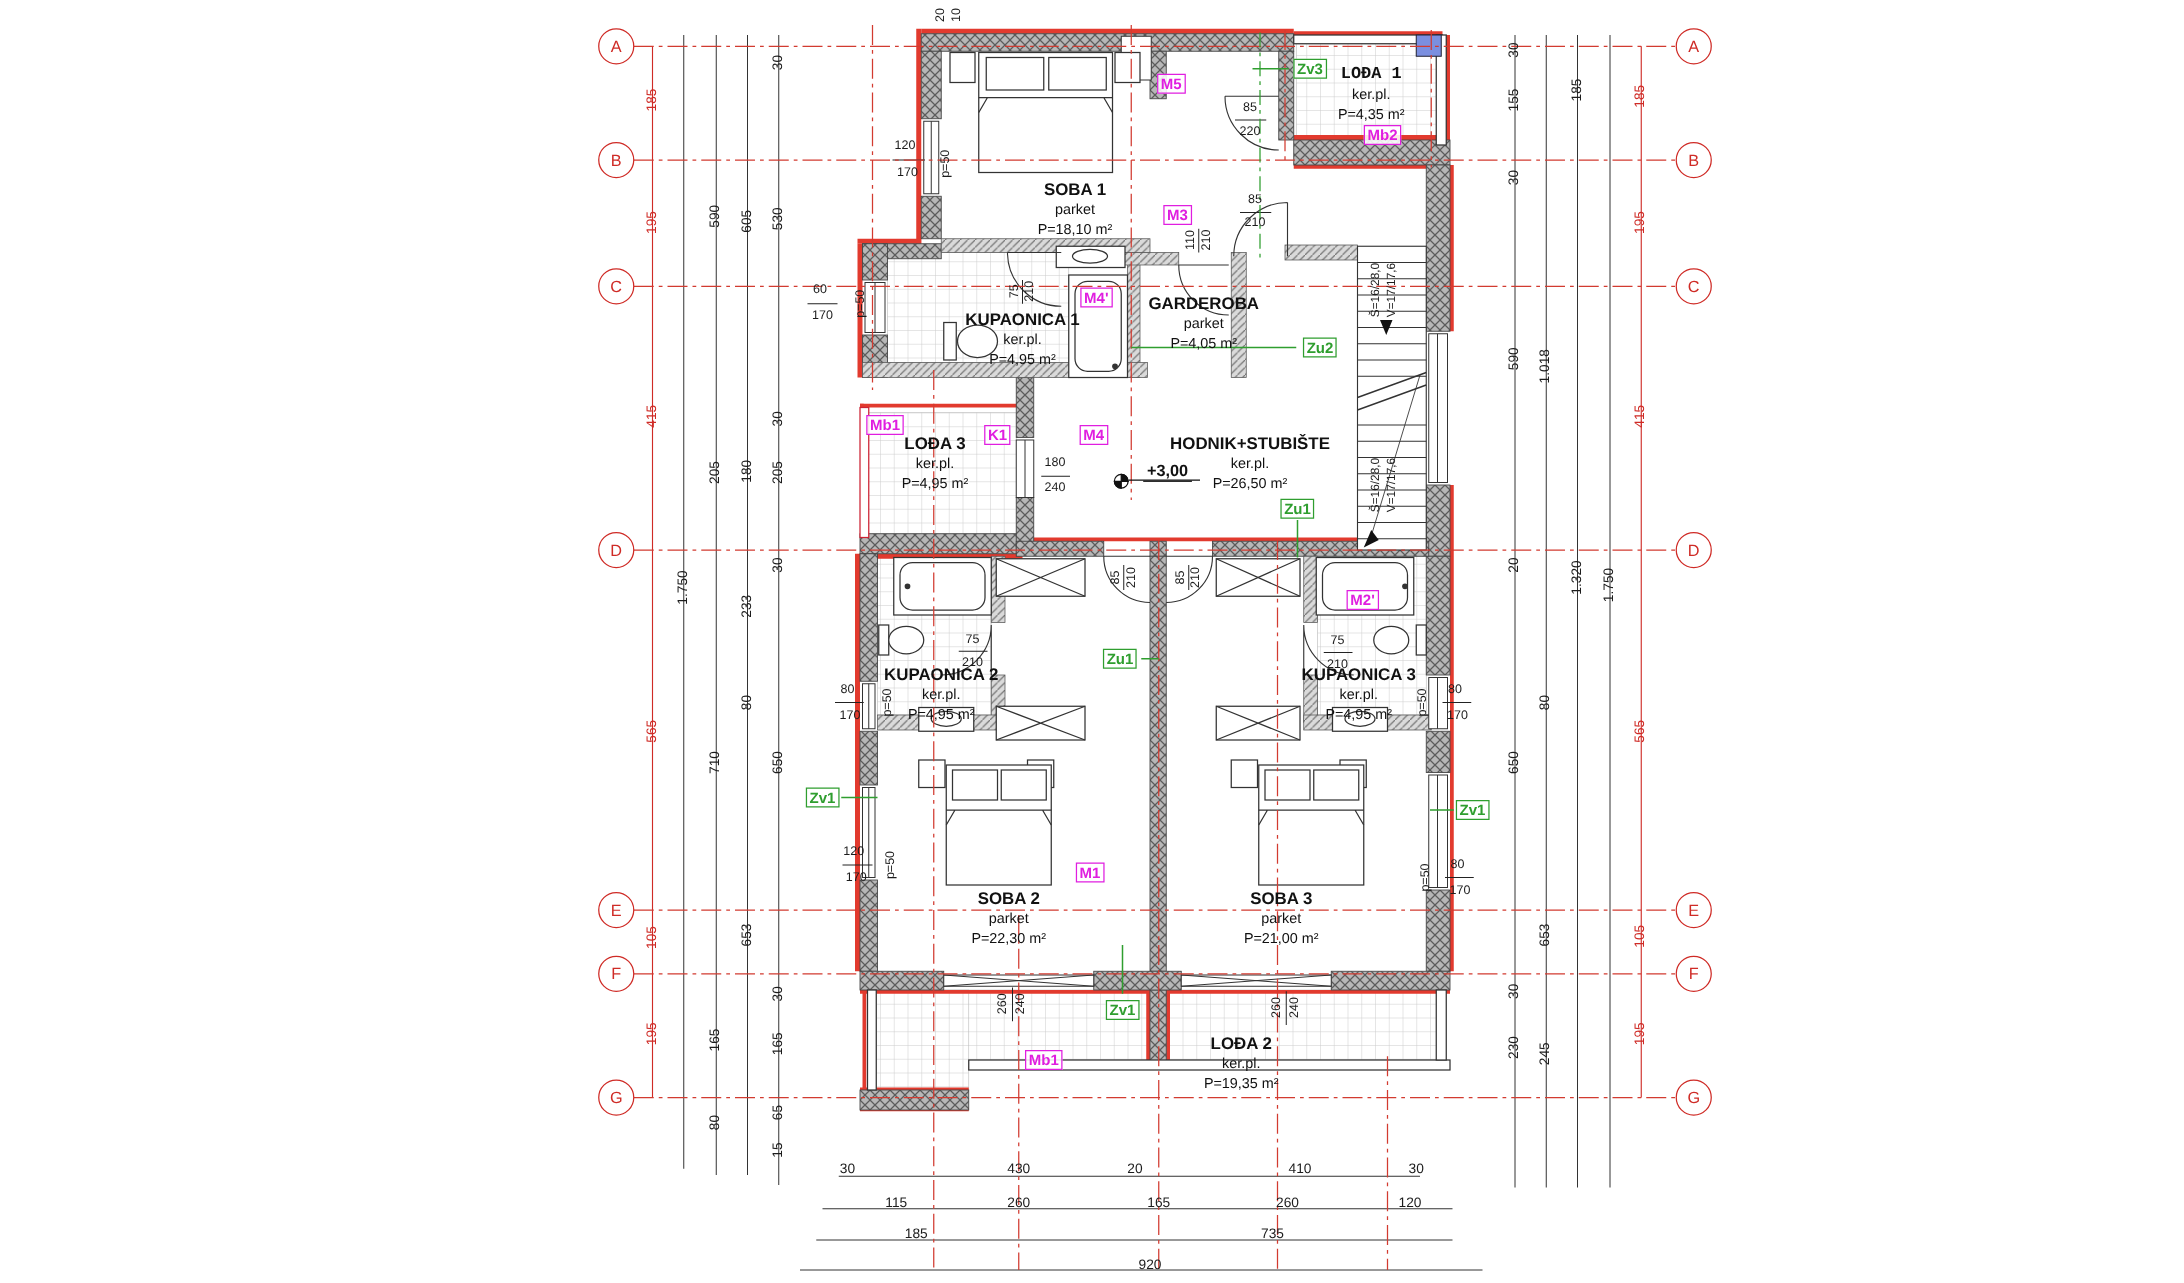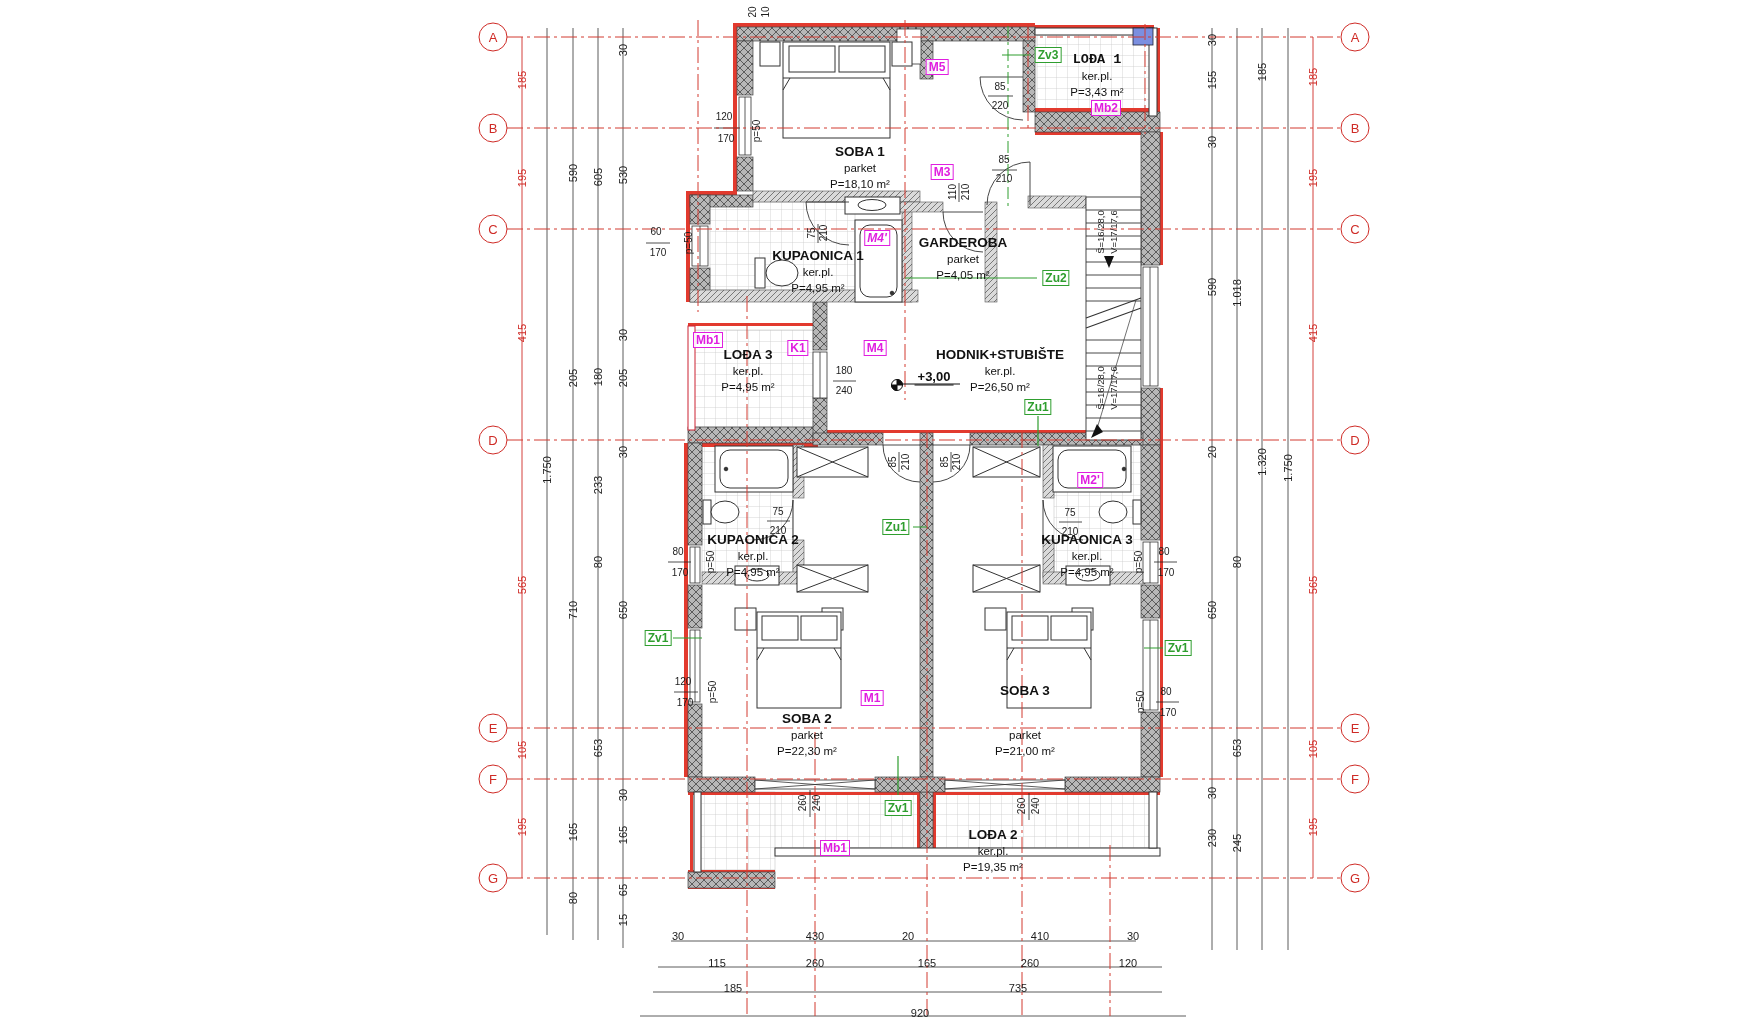--- a/index.html
+++ b/index.html
@@ -292,21 +292,21 @@
       <span class="bubble" style="left: 1355px; top: 728px;">E</span>
       <span class="bubble" style="left: 493px; top: 779px;">F</span>
       <span class="bubble" style="left: 1355px; top: 779px;">F</span>
       <span class="bubble" style="left: 493px; top: 878px;">G</span>
       <span class="bubble" style="left: 1355px; top: 878px;">G</span>
       <span class="rname" style="left: 860px; top: 152px;">SOBA 1</span>
       <span class="rsub" style="left: 860px; top: 168.5px;">parket</span>
       <span class="rsub" style="left: 860px; top: 184.5px;">P=18,10 m²</span>
       <span class="rname" style="left: 1097px; top: 60px; font-family: Liberation Mono, monospace;">LOĐA 1</span>
       <span class="rsub" style="left: 1097px; top: 76.5px;">ker.pl.</span>
-      <span class="rsub" style="left: 1097px; top: 92.5px;">P=3,43 m²</span>
+      <span class="rsub" style="left: 1097px; top: 92.5px;">P=4,35 m²</span>
       <span class="rname" style="left: 818px; top: 256px;">KUPAONICA 1</span>
       <span class="rsub" style="left: 818px; top: 272.5px;">ker.pl.</span>
       <span class="rsub" style="left: 818px; top: 288.5px;">P=4,95 m²</span>
       <span class="rname" style="left: 963px; top: 243px;">GARDEROBA</span>
       <span class="rsub" style="left: 963px; top: 259.5px;">parket</span>
       <span class="rsub" style="left: 963px; top: 275.5px;">P=4,05 m²</span>
       <span class="rname" style="left: 748px; top: 355px;">LOĐA 3</span>
       <span class="rsub" style="left: 748px; top: 371.5px;">ker.pl.</span>
       <span class="rsub" style="left: 748px; top: 387.5px;">P=4,95 m²</span>
       <span class="rname" style="left: 1000px; top: 355px;">HODNIK+STUBIŠTE</span>
@@ -314,29 +314,29 @@
       <span class="rsub" style="left: 1000px; top: 387.5px;">P=26,50 m²</span>
       <span class="rname" style="left: 753px; top: 540px;">KUPAONICA 2</span>
       <span class="rsub" style="left: 753px; top: 556.5px;">ker.pl.</span>
       <span class="rsub" style="left: 753px; top: 572.5px;">P=4,95 m²</span>
       <span class="rname" style="left: 1087px; top: 540px;">KUPAONICA 3</span>
       <span class="rsub" style="left: 1087px; top: 556.5px;">ker.pl.</span>
       <span class="rsub" style="left: 1087px; top: 572.5px;">P=4,95 m²</span>
       <span class="rname" style="left: 807px; top: 719px;">SOBA 2</span>
       <span class="rsub" style="left: 807px; top: 735.5px;">parket</span>
       <span class="rsub" style="left: 807px; top: 751.5px;">P=22,30 m²</span>
-      <span class="rname" style="left: 1025px; top: 691px;">SOBA 3</span>
+      <span class="rname" style="left: 1025px; top: 719px;">SOBA 3</span>
       <span class="rsub" style="left: 1025px; top: 735.5px;">parket</span>
       <span class="rsub" style="left: 1025px; top: 751.5px;">P=21,00 m²</span>
       <span class="rname" style="left: 993px; top: 835px;">LOĐA 2</span>
       <span class="rsub" style="left: 993px; top: 851.5px;">ker.pl.</span>
       <span class="rsub" style="left: 993px; top: 867.5px;">P=19,35 m²</span>
       <span class="tag m" style="left: 937px; top: 67px;">M5</span>
       <span class="tag m" style="left: 942px; top: 172px;">M3</span>
-      <span class="tag m" style="left: 877px; top: 238px; font-style: italic;">M4'</span>
+      <span class="tag m" style="left: 877px; top: 238px;">M4'</span>
       <span class="tag m" style="left: 875px; top: 348px;">M4</span>
       <span class="tag m" style="left: 798px; top: 348px;">K1</span>
       <span class="tag m" style="left: 708px; top: 340px;">Mb1</span>
       <span class="tag m" style="left: 1106px; top: 108px;">Mb2</span>
       <span class="tag m" style="left: 872px; top: 698px;">M1</span>
       <span class="tag m" style="left: 1090px; top: 480px;">M2'</span>
       <span class="tag m" style="left: 835px; top: 848px;">Mb1</span>
       <span class="tag g" style="left: 1048px; top: 55px;">Zv3</span>
       <span class="tag g" style="left: 1056px; top: 278px;">Zu2</span>
       <span class="tag g" style="left: 1038px; top: 407px;">Zu1</span>

